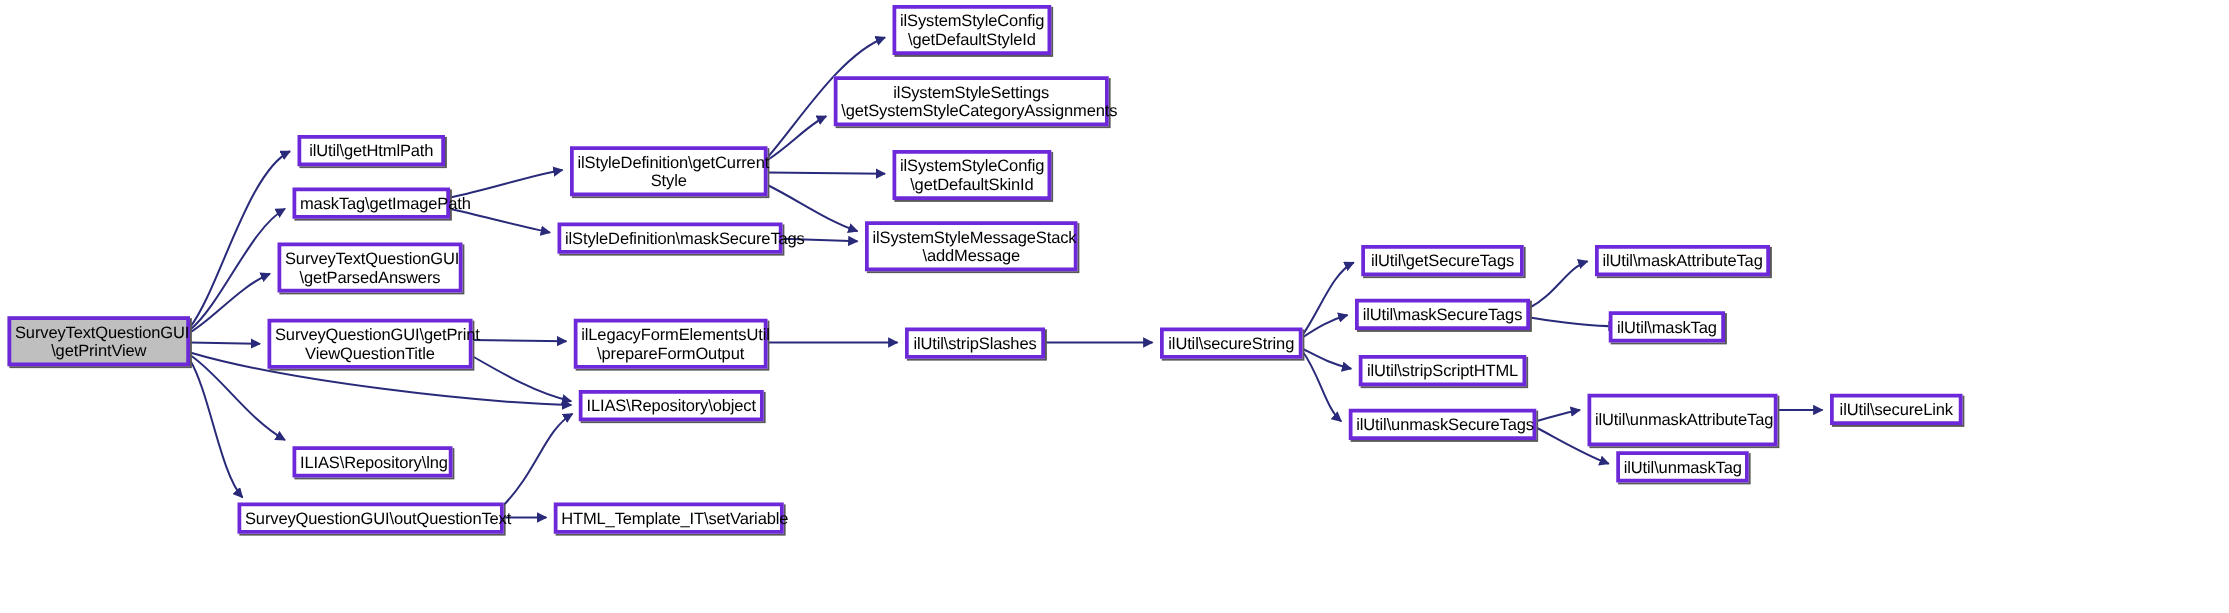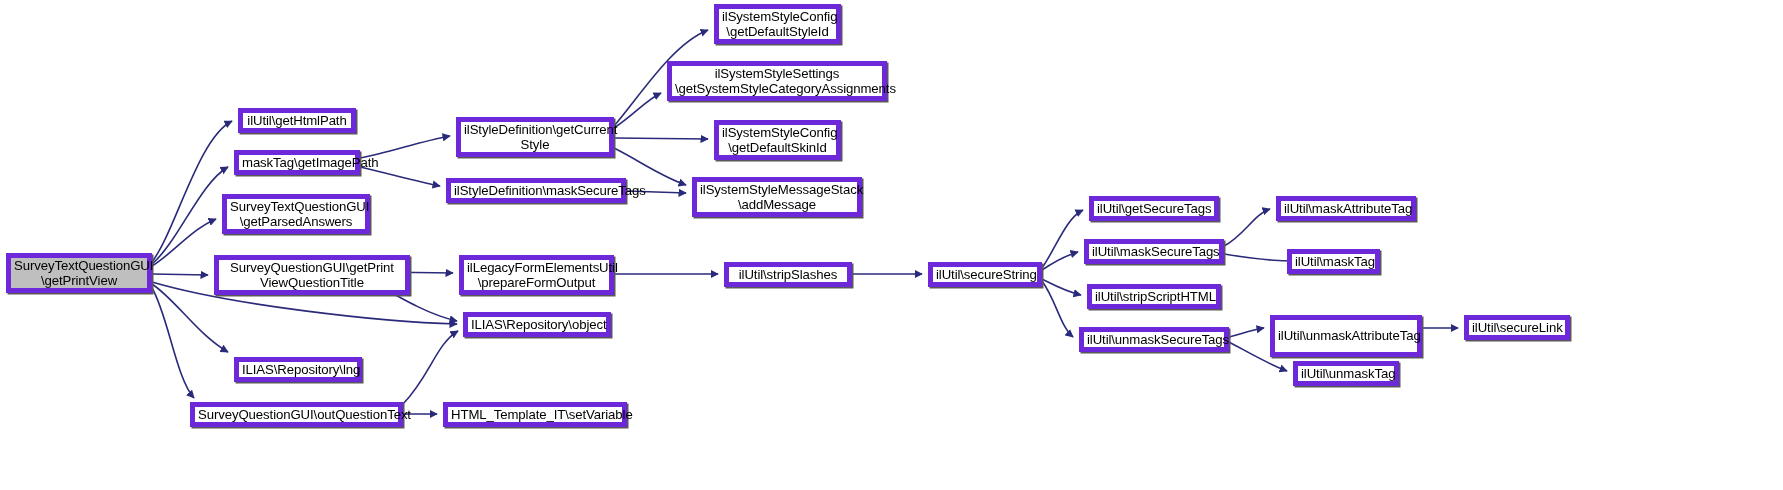--- a/index.html
+++ b/index.html
@@ -1,19 +1,19 @@
 <!DOCTYPE html>
 <html><head>
 <meta charset="utf-8">
 <style>
   html,body{margin:0;padding:0;background:#ffffff;}
   body{font-family:"Liberation Sans","DejaVu Sans",sans-serif;}
   #graph-root{position:relative;width:1783px;height:490px;background:#ffffff;overflow:hidden;}
   svg#edges{position:absolute;left:0;top:0;width:1783px;height:490px;}
-  .node{position:absolute;box-sizing:border-box;border:5px solid #6d28d9;background:#ffffff;
+  .node{position:absolute;box-sizing:border-box;border:3px solid #6d28d9;background:#ffffff;
         display:flex;align-items:center;justify-content:center;text-align:center;
         font-size:13.2px;line-height:15.5px;color:#000000;letter-spacing:-0.1px;
         box-shadow:1.5px 1.5px 0 0 #585858;padding:4px 3px;white-space:pre-line;}
   .node.root{background:#bfbfbf;}
   .node .lbl{display:block;width:100%;}
 </style>
 </head>
 <body>
 
 <div id="graph-root">
@@ -55,40 +55,40 @@
         <path d="M1422,328 L1458,328" fill="none" stroke="#2a2a7a" stroke-width="1.6" marker-end="url(#arrow)"></path>
       </g>
   </svg>
   <div id="node-layer">
       <div class="node root" style="left: 6px; top: 253px; width: 146px; height: 40px;"><span class="lbl">SurveyTextQuestionGUI
 \getPrintView</span></div>
       <div class="node" style="left: 238px; top: 108px; width: 118px; height: 25px;"><span class="lbl">ilUtil\getHtmlPath</span></div>
       <div class="node" style="left: 234px; top: 150px; width: 126px; height: 25px;"><span class="lbl">maskTag\getImagePath</span></div>
       <div class="node" style="left: 222px; top: 194px; width: 148px; height: 40px;"><span class="lbl">SurveyTextQuestionGUI
 \getParsedAnswers</span></div>
-      <div class="node" style="left: 214px; top: 255px; width: 196px; height: 40px;"><span class="lbl">SurveyQuestionGUI\getPrint
+      <div class="node" style="left: 214px; top: 255px; width: 164px; height: 40px;"><span class="lbl">SurveyQuestionGUI\getPrint
 ViewQuestionTitle</span></div>
       <div class="node" style="left: 234px; top: 357px; width: 128px; height: 25px;"><span class="lbl">ILIAS\Repository\lng</span></div>
       <div class="node" style="left: 190px; top: 402px; width: 213px; height: 25px;"><span class="lbl">SurveyQuestionGUI\outQuestionText</span></div>
       <div class="node" style="left: 456px; top: 117px; width: 158px; height: 40px;"><span class="lbl">ilStyleDefinition\getCurrent
 Style</span></div>
       <div class="node" style="left: 446px; top: 178px; width: 180px; height: 25px;"><span class="lbl">ilStyleDefinition\maskSecureTags</span></div>
       <div class="node" style="left: 459px; top: 255px; width: 155px; height: 40px;"><span class="lbl">ilLegacyFormElementsUtil
 \prepareFormOutput</span></div>
       <div class="node" style="left: 463px; top: 312px; width: 148px; height: 25px;"><span class="lbl">ILIAS\Repository\object</span></div>
       <div class="node" style="left: 443px; top: 402px; width: 184px; height: 25px;"><span class="lbl">HTML_Template_IT\setVariable</span></div>
       <div class="node" style="left: 714px; top: 4px; width: 127px; height: 40px;"><span class="lbl">ilSystemStyleConfig
 \getDefaultStyleId</span></div>
       <div class="node" style="left: 667px; top: 61px; width: 220px; height: 40px;"><span class="lbl">ilSystemStyleSettings
 \getSystemStyleCategoryAssignments</span></div>
       <div class="node" style="left: 714px; top: 120px; width: 127px; height: 40px;"><span class="lbl">ilSystemStyleConfig
 \getDefaultSkinId</span></div>
       <div class="node" style="left: 692px; top: 177px; width: 170px; height: 40px;"><span class="lbl">ilSystemStyleMessageStack
 \addMessage</span></div>
-      <div class="node" style="left: 724px; top: 262px; width: 128px; height: 25px;"><span class="lbl">ilUtil\stripSlashes</span></div>
+      <div class="node" style="left: 724px; top: 262px; width: 112px; height: 25px;"><span class="lbl">ilUtil\stripSlashes</span></div>
       <div class="node" style="left: 928px; top: 262px; width: 114px; height: 25px;"><span class="lbl">ilUtil\secureString</span></div>
       <div class="node" style="left: 1089px; top: 196px; width: 130px; height: 25px;"><span class="lbl">ilUtil\getSecureTags</span></div>
       <div class="node" style="left: 1084px; top: 239px; width: 140px; height: 25px;"><span class="lbl">ilUtil\maskSecureTags</span></div>
       <div class="node" style="left: 1087px; top: 284px; width: 134px; height: 25px;"><span class="lbl">ilUtil\stripScriptHTML</span></div>
       <div class="node" style="left: 1079px; top: 327px; width: 150px; height: 25px;"><span class="lbl">ilUtil\unmaskSecureTags</span></div>
       <div class="node" style="left: 1276px; top: 196px; width: 140px; height: 25px;"><span class="lbl">ilUtil\maskAttributeTag</span></div>
       <div class="node" style="left: 1287px; top: 249px; width: 93px; height: 25px;"><span class="lbl">ilUtil\maskTag</span></div>
       <div class="node" style="left: 1270px; top: 315px; width: 152px; height: 42px;"><span class="lbl">ilUtil\unmaskAttributeTag</span></div>
       <div class="node" style="left: 1293px; top: 361px; width: 106px; height: 25px;"><span class="lbl">ilUtil\unmaskTag</span></div>
       <div class="node" style="left: 1464px; top: 315px; width: 106px; height: 25px;"><span class="lbl">ilUtil\secureLink</span></div>

